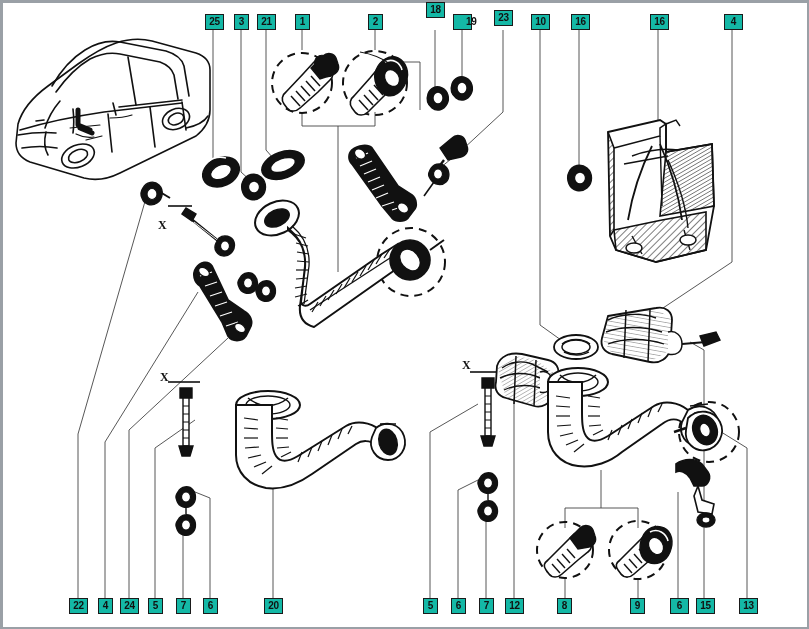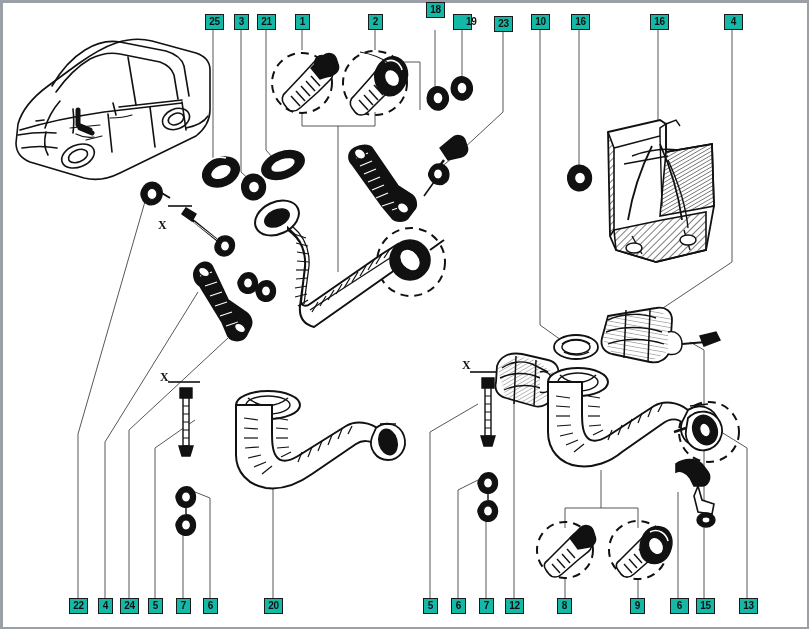--- a/index.html
+++ b/index.html
@@ -601,21 +601,21 @@
       <div class="xmark" style="left: 462px; top: 358px;">X</div>
     </div>
   <div id="callouts-top-layer">
       <div class="callout w2" style="left: 205px; top: 14px;">25</div>
       <div class="callout w1" style="left: 234px; top: 14px;">3</div>
       <div class="callout w2" style="left: 257px; top: 14px;">21</div>
       <div class="callout w1" style="left: 295px; top: 14px;">1</div>
       <div class="callout w1" style="left: 368px; top: 14px;">2</div>
       <div class="callout w2" style="left: 426px; top: 2px;">18</div>
       <div class="callout w2" style="left: 453px; top: 14px; padding-left: 12px;">19</div>
-      <div class="callout w2" style="left: 494px; top: 16px;">23</div>
+      <div class="callout w2" style="left: 494px; top: 10px;">23</div>
       <div class="callout w2" style="left: 531px; top: 14px;">10</div>
       <div class="callout w2" style="left: 571px; top: 14px;">16</div>
       <div class="callout w2" style="left: 650px; top: 14px;">16</div>
       <div class="callout w2" style="left: 724px; top: 14px;">4</div>
     </div>
   <div id="callouts-bottom-layer">
       <div class="callout w2" style="left: 69px; top: 598px;">22</div>
       <div class="callout w1" style="left: 98px; top: 598px;">4</div>
       <div class="callout w2" style="left: 120px; top: 598px;">24</div>
       <div class="callout w1" style="left: 148px; top: 598px;">5</div>

